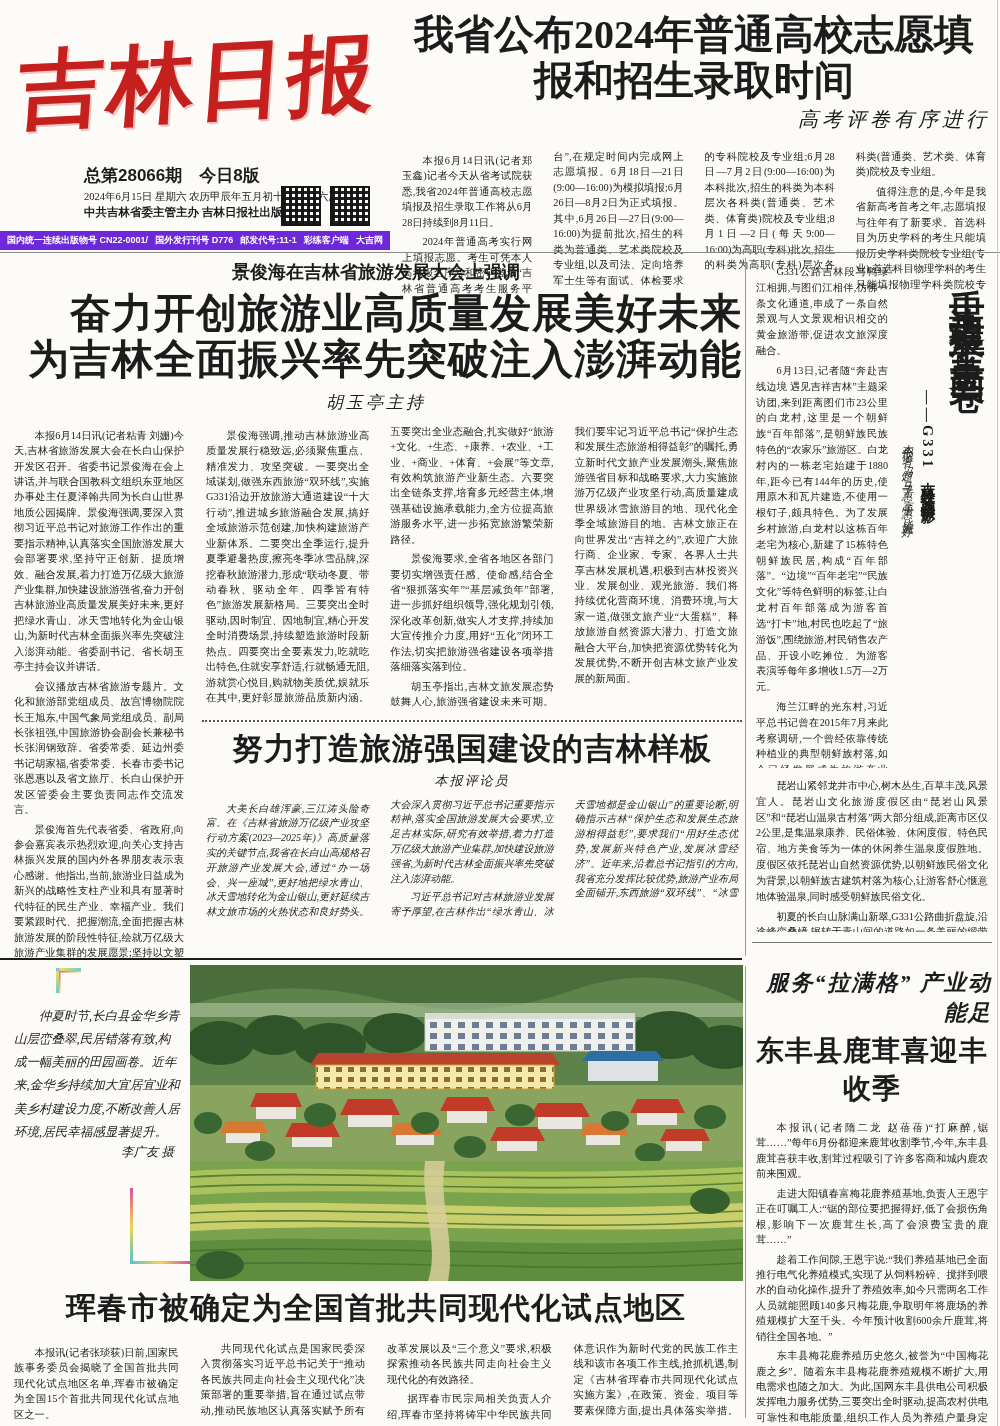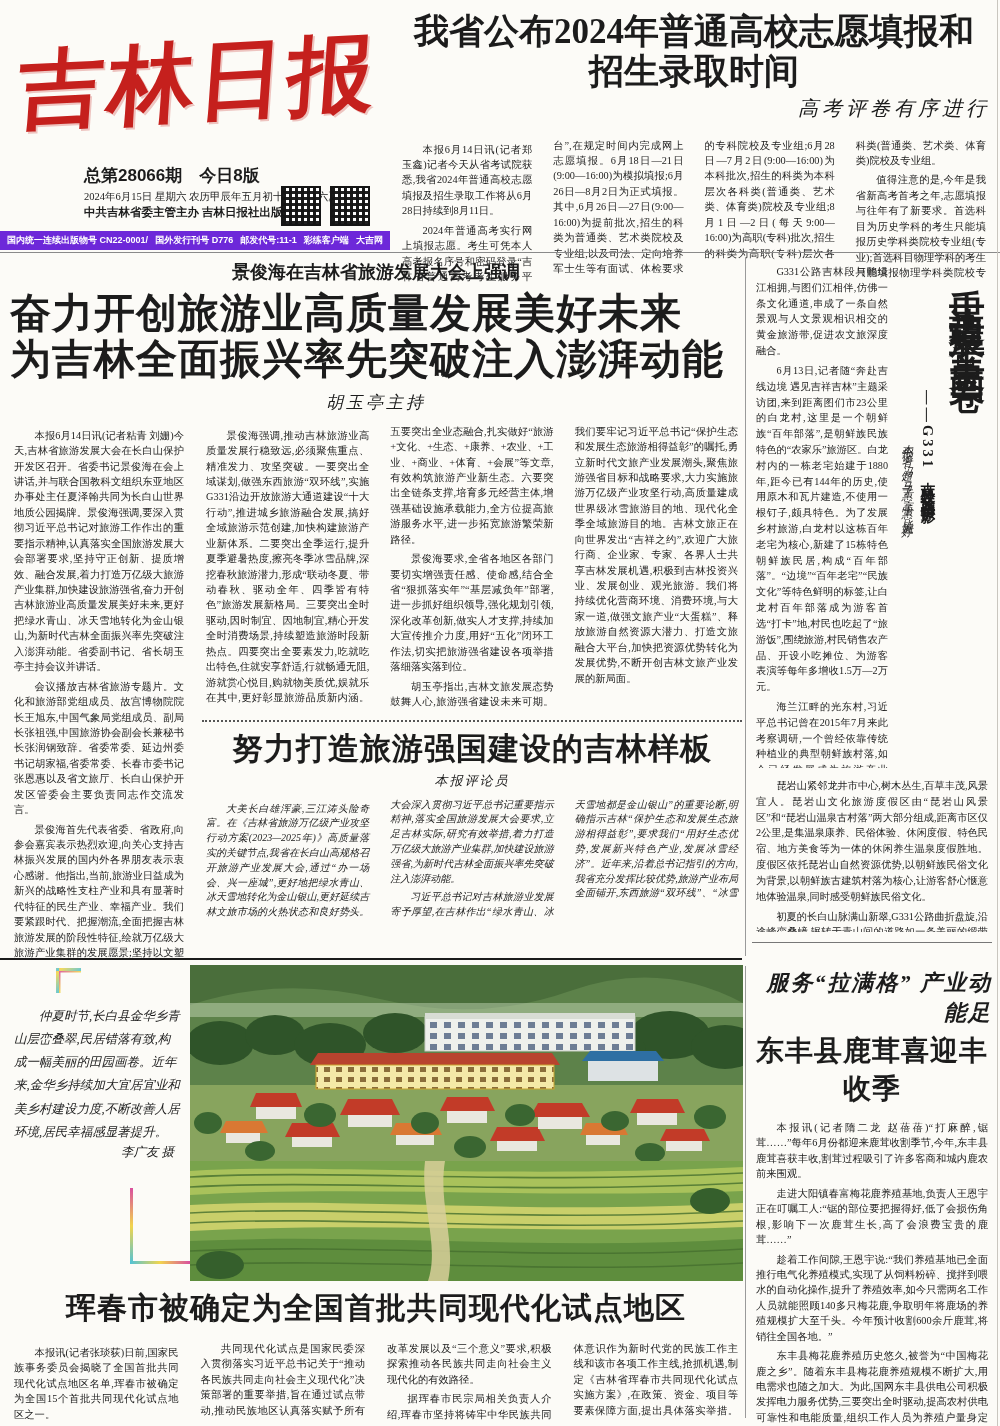--- a/index.html
+++ b/index.html
@@ -30,29 +30,29 @@
       repeating-linear-gradient(90deg,#1a1a1a 0 3px,#fff 3px 6px);}
   #qr1{left:281px;top:186px;}
   #qr2{left:330px;top:186px;}
   #redbar{
     position:absolute;left:0;top:231px;width:390px;height:19px;background:#6d28d9;
     color:#fff;font-size:9px;display:flex;align-items:center;justify-content:space-between;
     padding:0 7px;box-sizing:border-box;font-weight:bold;
   }
   
   #top-article{position:absolute;left:398px;top:10px;width:592px;}
-  #top-headline{font-size:35px;font-weight:900;text-align:center;letter-spacing:0;line-height:1.15;margin:2px 0 0;}
+  #top-headline{font-size:40px;font-weight:900;text-align:center;letter-spacing:0;line-height:1.15;margin:2px 0 0;}
   #top-subhead{font-size:20px;text-align:right;font-style:italic;margin:2px 0 16px;letter-spacing:4px;}
   #top-body{columns:4;column-gap:13px;font-size:10.3px;line-height:1.5;height:150px;}
   .hr-full{position:absolute;left:0;top:252px;width:1000px;height:1px;background:#8a8a8a;}
 
   
   #main-zone{position:absolute;left:10px;top:258px;width:732px;}
   #main-kicker{text-align:center;font-size:18px;font-weight:bold;margin:2px 0 6px;}
-  .main-hl{font-size:41px;font-weight:900;text-align:left;line-height:1.13;letter-spacing:1px;}
+  .main-hl{font-size:41px;font-weight:900;text-align:right;line-height:1.13;letter-spacing:1px;}
   #main-byline{text-align:center;font-size:17px;font-style:italic;margin:8px 0 10px;letter-spacing:3px;}
   #main-body{display:flex;}
   #colA{width:178px;height:538px;font-size:10.3px;line-height:1.5;}
   #main-right{flex:1;margin-left:14px;}
   #bcd{columns:3;column-gap:13px;font-size:10.3px;line-height:1.5;height:288px;}
   #dotted-rule{border:none;border-top:2px dotted #555;margin:8px 0 6px;}
   #edit-headline{font-size:31px;font-weight:900;text-align:center;letter-spacing:1px;margin:4px 0 2px;}
   #edit-byline{text-align:center;font-size:13px;font-style:italic;margin:2px 0 8px;letter-spacing:2px;}
   #edit-body{columns:3;column-gap:13px;font-size:10px;line-height:1.48;height:132px;font-style:italic;}
 

